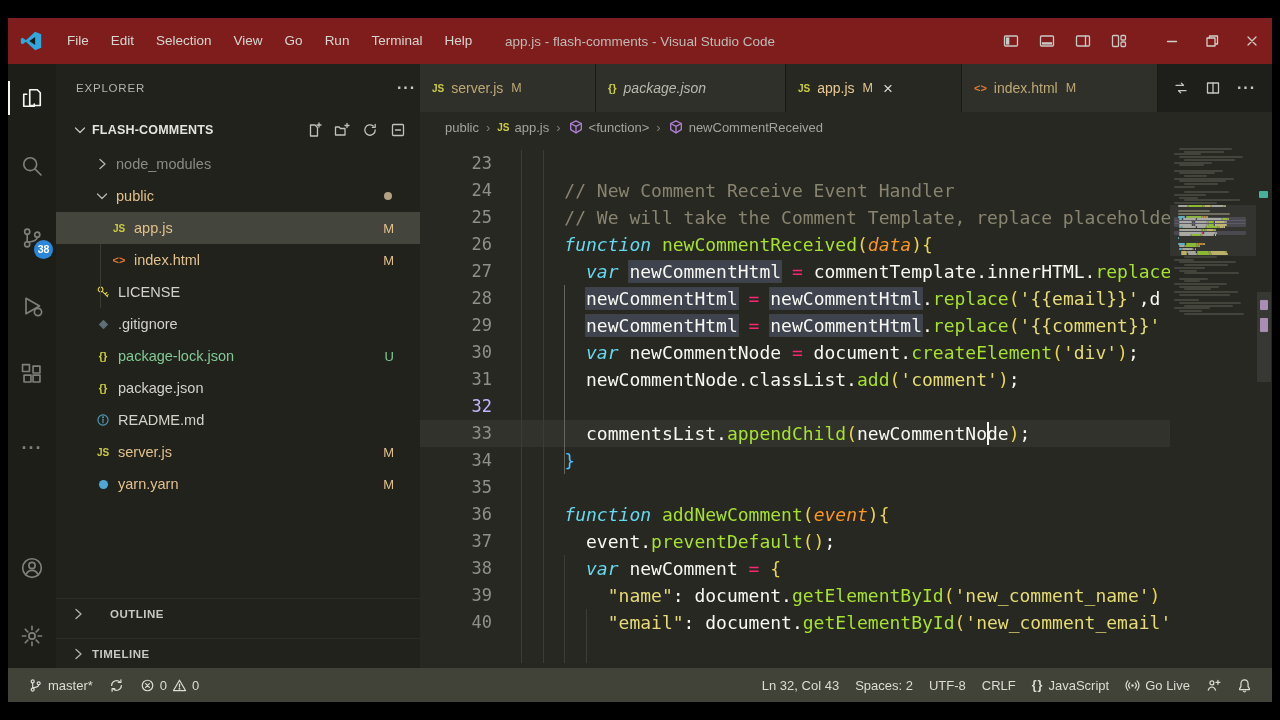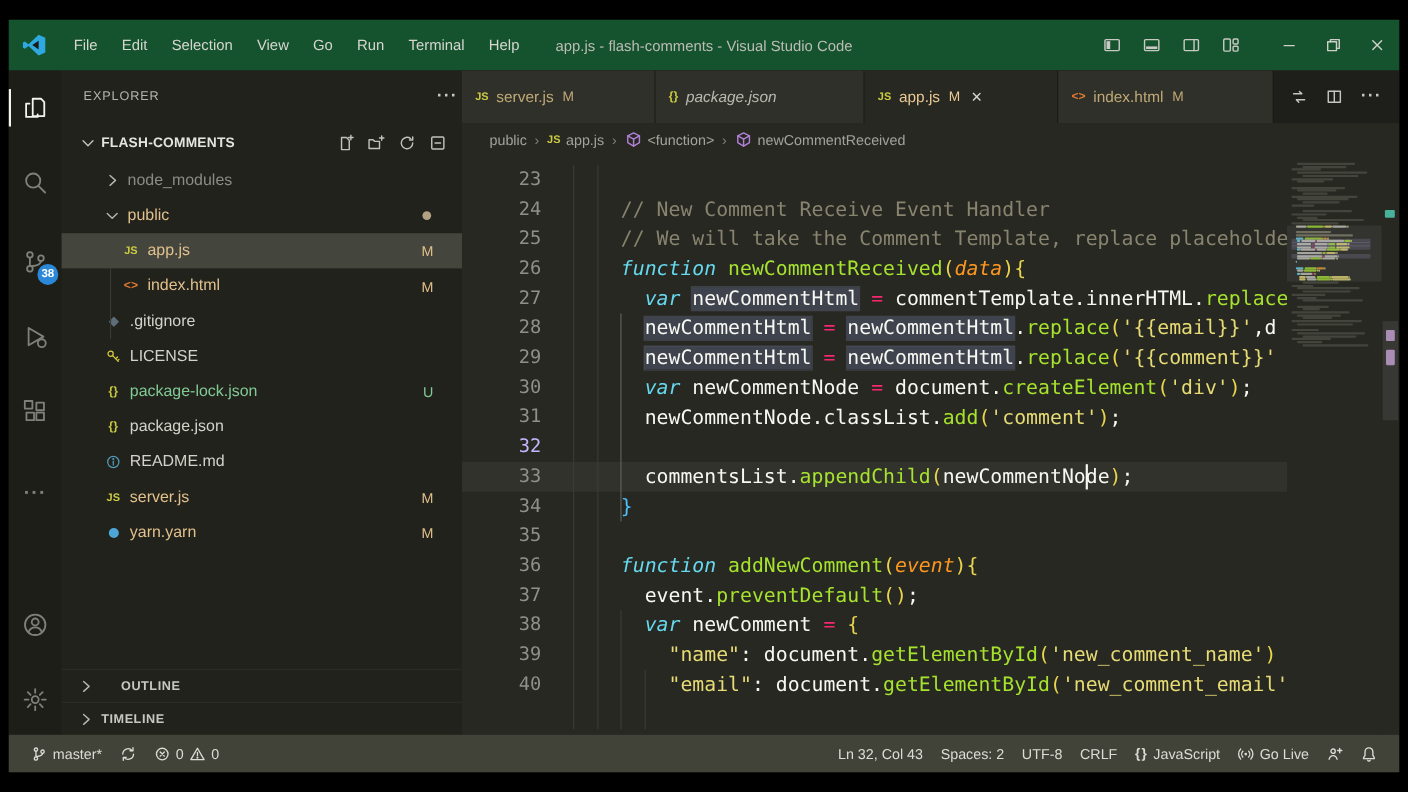--- a/index.html
+++ b/index.html
@@ -1,21 +1,21 @@
 <!DOCTYPE html>
 <html><head>
 <meta charset="utf-8">
 <style>
   * { margin:0; padding:0; box-sizing:border-box; }
   html,body { width:1280px; height:720px; background:#000; overflow:hidden;
     font-family:"Liberation Sans", sans-serif; -webkit-font-smoothing:antialiased; }
   .window { position:absolute; left:8px; top:18px; width:1264px; height:684px; background:#272822; }
 
   
-  .titlebar { position:absolute; top:0; left:0; right:0; height:46px; background:#14532d;
+  .titlebar { position:absolute; top:0; left:0; right:0; height:46px; background:#7f1d1d;
     display:flex; align-items:center; color:#d6d6d0; font-size:13.5px; }
   .vslogo { width:22px; height:22px; margin:0 14px 0 12px; }
   .menu-item { padding:0 11px; height:30px; line-height:30px; cursor:default; }
   .win-title { position:absolute; left:50%; transform:translateX(-50%); color:#bcbcb6; white-space:nowrap; }
   .tb-right { margin-left:auto; display:flex; align-items:center; }
   .layout-icons { display:flex; gap:6px; margin-right:18px; color:#c9c9c3; }
   .layout-icons .ico { width:30px; height:30px; display:flex; align-items:center; justify-content:center; }
   .win-controls { display:flex; color:#cfcfc9; }
   .win-controls .ico { width:40px; height:34px; display:flex; align-items:center; justify-content:center; }
   svg.i { width:16px; height:16px; stroke:currentColor; fill:none; stroke-width:1.3;
@@ -310,38 +310,38 @@
           </div>
           <div class="row child">
             <span class="fic">
               <span class="fbadge-html">&lt;&gt;</span>
             </span>
             <span class="c-mod">index.html</span>
             <span class="badge c-mod">M</span>
           </div>
           <div class="row">
             <span class="fic">
-              <span style="color:#5d6e79;display:flex">
-                <svg class="i" viewBox="0 0 16 16" style="width:13px;height:13px">
-                  <path d="M8 2.2l5.8 5.8L8 13.8 2.2 8z" fill="currentColor" stroke="none"></path>
-                </svg>
-              </span>
-            </span>
-            <span class="c-normal">.gitignore</span>
-          </div>
-          <div class="row">
-            <span class="fic">
               <span style="color:#d9cb3c;display:flex">
                 <svg class="i" viewBox="0 0 16 16" style="width:14px;height:14px">
                   <circle cx="5.2" cy="5.2" r="2.7"></circle>
                   <path d="M7.2 7.2l6 6M10.5 10.5l1.9-1.9M12.5 12.5l1.4-1.4"></path>
                 </svg>
               </span>
             </span>
             <span class="c-normal">LICENSE</span>
+          </div>
+          <div class="row">
+            <span class="fic">
+              <span style="color:#5d6e79;display:flex">
+                <svg class="i" viewBox="0 0 16 16" style="width:13px;height:13px">
+                  <path d="M8 2.2l5.8 5.8L8 13.8 2.2 8z" fill="currentColor" stroke="none"></path>
+                </svg>
+              </span>
+            </span>
+            <span class="c-normal">.gitignore</span>
           </div>
           <div class="row">
             <span class="fic">
               <span class="fbadge-json">{}</span>
             </span>
             <span class="c-add">package-lock.json</span>
             <span class="badge c-add">U</span>
           </div>
           <div class="row">
             <span class="fic">
@@ -374,21 +374,21 @@
                 <svg class="i" viewBox="0 0 16 16" style="width:13px;height:13px">
                   <circle cx="8" cy="8" r="5.6" fill="currentColor" stroke="none"></circle>
                 </svg>
               </span>
             </span>
             <span class="c-mod">yarn.yarn</span>
             <span class="badge c-mod">M</span>
           </div>
           <div class="tree-guide" style="top: 96px; height: 64px;"></div>
         </div>
-      <div class="panel-row" style="bottom:30px;gap:24px;">
+      <div class="panel-row" style="bottom:40px;gap:24px;">
         <span class="chev" id="outlineChev">
             <svg class="i " viewBox="0 0 16 16">
               <polyline points="6 3.5 11 8 6 12.5"></polyline>
             </svg>
           </span>
         <span>OUTLINE</span>
       </div>
       <div class="panel-row" style="bottom:0;">
         <span class="chev" id="timelineChev">
             <svg class="i " viewBox="0 0 16 16">

